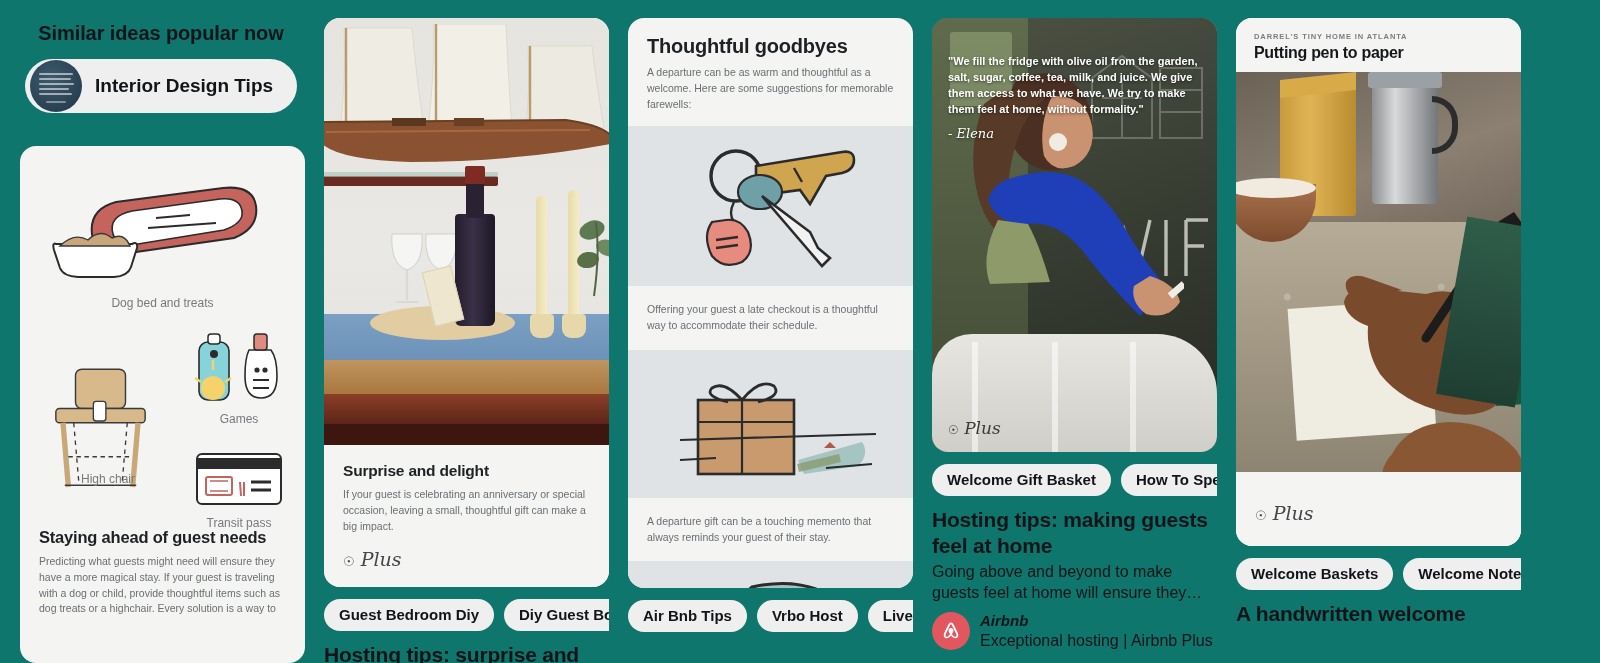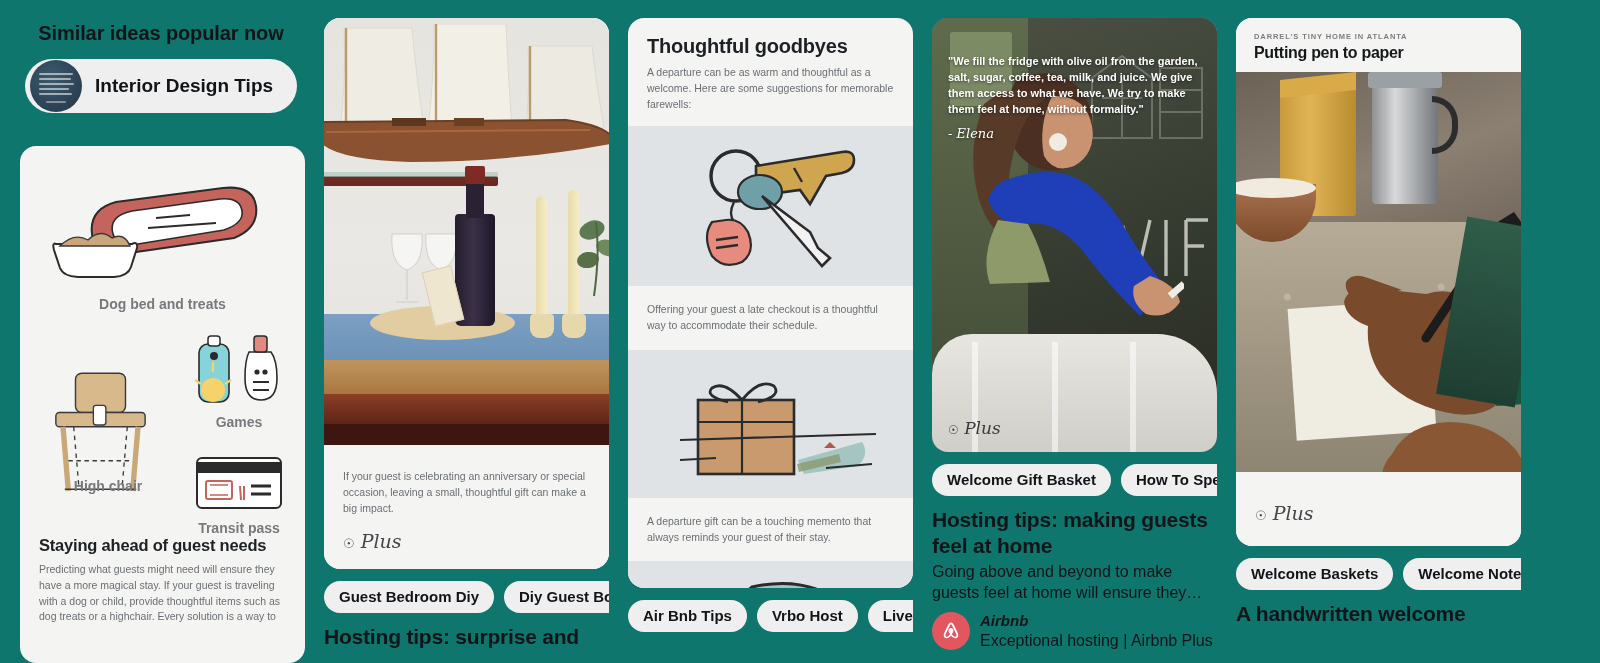--- a/index.html
+++ b/index.html
@@ -62,21 +62,21 @@
     display:flex; align-items:center; justify-content:center;
   }
   .attrib-txt { font-size:16px; color:#111418; line-height:1.25; }
   .attrib-txt b { font-weight:700; display:block; font-size:15px;font-style:italic; }
 
   
   .guide { background:#f4f4f3; border-radius:16px; overflow:hidden; }
   .guide-pad { padding:17px 19px; }
   .guide-h { font-size:15.5px; font-weight:700; color:#1d2124; letter-spacing:-.2px; }
   .guide-p { font-size:10.5px; color:#6a6f73; line-height:1.5; margin-top:7px; }
-  .guide-cap { font-size:14px; color:#77797c; text-align:center; margin-top:6px;font-weight:bold; }
+  .guide-cap { font-size:12px; color:#77797c; text-align:center; margin-top:6px; }
   .plus-mark { font-family:"DejaVu Serif", serif; font-style:italic; font-size:19px; color:#44484b; margin-top:14px; }
   .plus-mark .bel { font-style:normal; font-size:13px; }
 
   
   .photo { position:relative; width:100%; }
   .ovl-quote {
     position:absolute; left:16px; right:14px; top:36px;
     color:#fff; font-size:11px; font-weight:700; line-height:1.45;
     text-shadow:0 1px 3px rgba(0,0,0,.55);
   }
@@ -227,20 +227,21 @@
         <div style="position:absolute;left:238px;top:296px;width:24px;height:24px;background:#e7d8ab;border-radius:4px 4px 9px 9px;"></div>
 
         <svg style="position:absolute;left:252px;top:196px;" width="40" height="90" viewBox="0 0 40 90">
           <ellipse cx="16" cy="16" rx="13" ry="9" fill="#5d7a52" transform="rotate(-22 16 16)"></ellipse>
           <ellipse cx="32" cy="34" rx="12" ry="8" fill="#6d8a5e" transform="rotate(18 32 34)"></ellipse>
           <ellipse cx="12" cy="46" rx="11" ry="8" fill="#587048" transform="rotate(-10 12 46)"></ellipse>
           <path d="M20 8 Q24 40 18 82" stroke="#4e6642" stroke-width="2" fill="none"></path>
         </svg>
       </div>
       <div class="guide-pad" style="background:#f4f4f3;">
+        <div class="guide-h">Surprise and delight</div>
         <div class="guide-p">If your guest is celebrating an anniversary or special occasion, leaving a small, thoughtful gift can make a big impact.</div>
         <div class="plus-mark"><span class="bel">☉</span> <span>Plus</span></div>
       </div>
     </div>
     <div class="tags">
       <div class="tag">Guest Bedroom Diy</div>
       <div class="tag">Diy Guest Book</div>
     </div>
     <div class="pin-title">Hosting tips: surprise and</div>
   </div>

